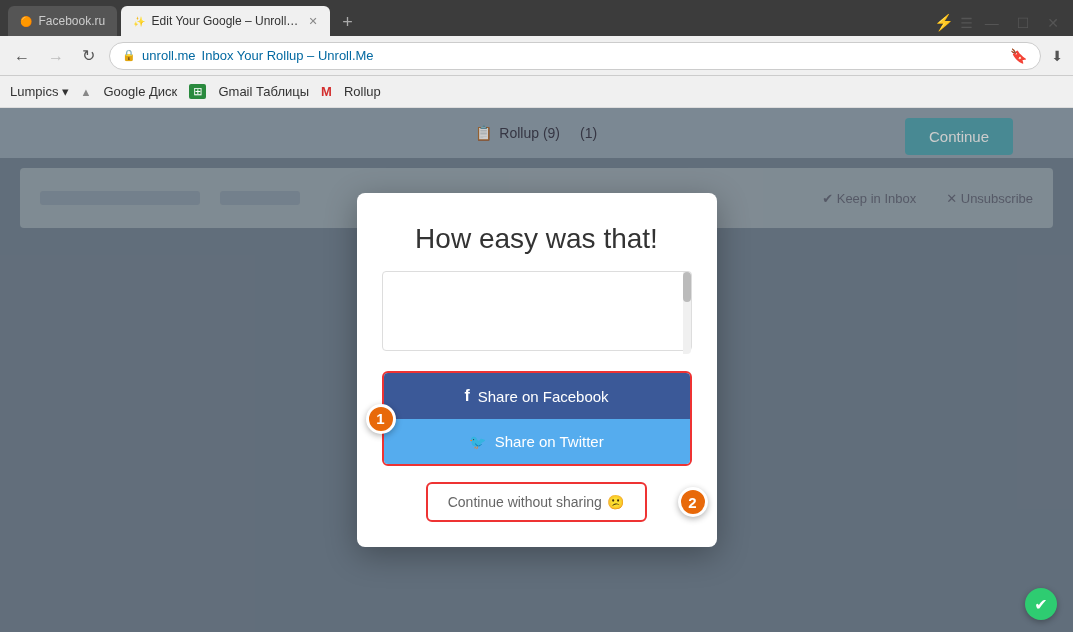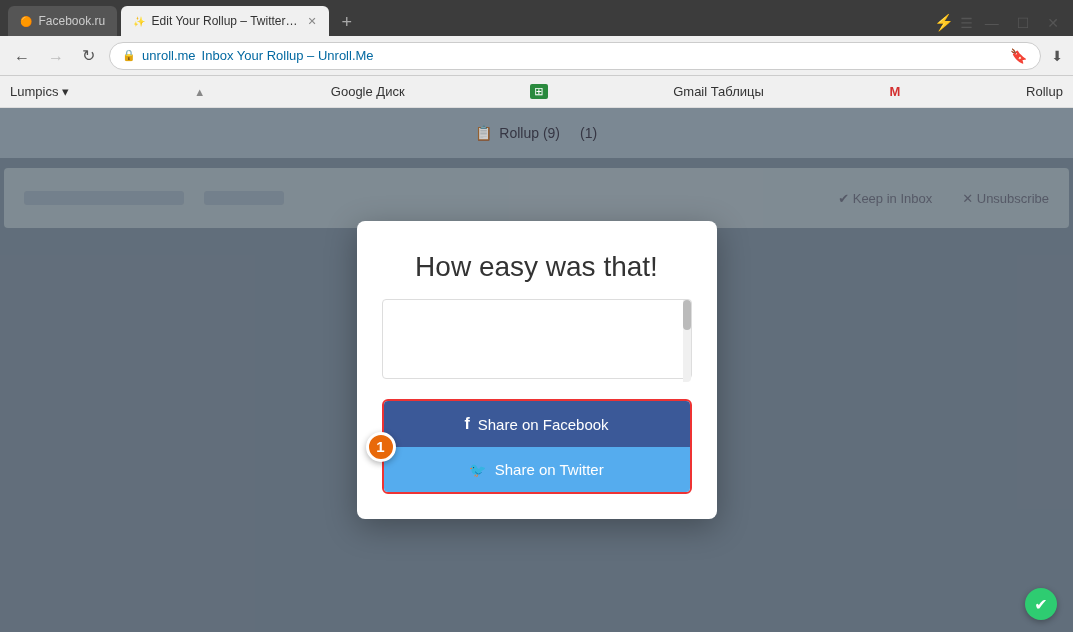--- a/index.html
+++ b/index.html
@@ -113,21 +113,20 @@
     .toolbar {
       background: #f0f0f0;
       height: 32px;
       display: flex;
       align-items: center;
       padding: 0 10px;
       gap: 12px;
       border-bottom: 1px solid #ddd;
       font-size: 13px;
       color: #333;
-      justify-content: space-between;
     }
 
     .toolbar-item {
       cursor: pointer;
       display: flex;
       align-items: center;
       gap: 3px;
     }
 
     
@@ -158,21 +157,21 @@
       font-size: 15px;
       cursor: pointer;
       position: absolute;
       right: 60px;
       top: 10px;
     }
 
     .blurred-row {
       background: #b0bec5;
       height: 60px;
-      margin: 10px 4px;
+      margin: 10px 20px;
       border-radius: 4px;
       opacity: 0.7;
       display: flex;
       align-items: center;
       padding: 0 20px;
       gap: 20px;
     }
 
     .blurred-text {
       background: #9aabb8;
@@ -358,21 +357,21 @@
 
 <div class="browser-window">
 
   <div class="tab-bar">
     <div class="tab inactive">
       <span class="tab-favicon">🟠</span>
       <span>Facebook.ru</span>
     </div>
     <div class="tab active">
       <span class="tab-favicon">✨</span>
-      <span>Edit Your Rollup – Twitter…</span>
+      <span>Edit Your Google – Unroll…</span>
       <span class="tab-close">✕</span>
     </div>
     <div class="tab-new">+</div>
 
     <div style="margin-left:auto; display:flex; align-items:center; gap:6px; padding-bottom:4px;">
       <span class="lightning-icon">⚡</span>
       <span class="menu-icon">☰</span>
       <span class="win-btn">—</span>
       <span class="win-btn">☐</span>
       <span class="win-btn">✕</span>
@@ -405,20 +404,21 @@
   <div class="page-content">
 
     <div class="app-topbar" style="position:relative;">
       <div style="display:flex; align-items:center; gap:6px; color:#445; font-size:14px;">
         <span>📋</span>
         <span>Rollup (9)</span>
       </div>
       <div style="color:#445; font-size:14px;">
         <span>(1)</span>
       </div>
+      <button class="continue-btn">Continue</button>
     </div>
 
     <div class="blurred-row">
       <div class="blurred-text"></div>
       <div class="blurred-text" style="width:80px;"></div>
       <div class="action-btns">
         <span>✔ Keep in Inbox</span>
         <span>✕ Unsubscribe</span>
       </div>
     </div>
@@ -442,20 +442,27 @@
               <span style="font-weight:bold; font-size:16px;">f</span>
               <span>Share on Facebook</span>
             </button>
             <button class="tw-btn">
               <span style="font-size:14px;">🐦</span>
               <span>Share on Twitter</span>
             </button>
           </div>
         </div>
 
+        <div class="continue-section">
+          <button class="continue-no-share">
+            <span>Continue without sharing</span>
+            <span>😕</span>
+          </button>
+          <div class="badge" style="position:absolute; right:-16px; top:50%; transform:translateY(-50%);">2</div>
+        </div>
 
       </div>
     </div>
 
     <div class="shield-badge">✔</div>
 
   </div>
 
 </div>
 

